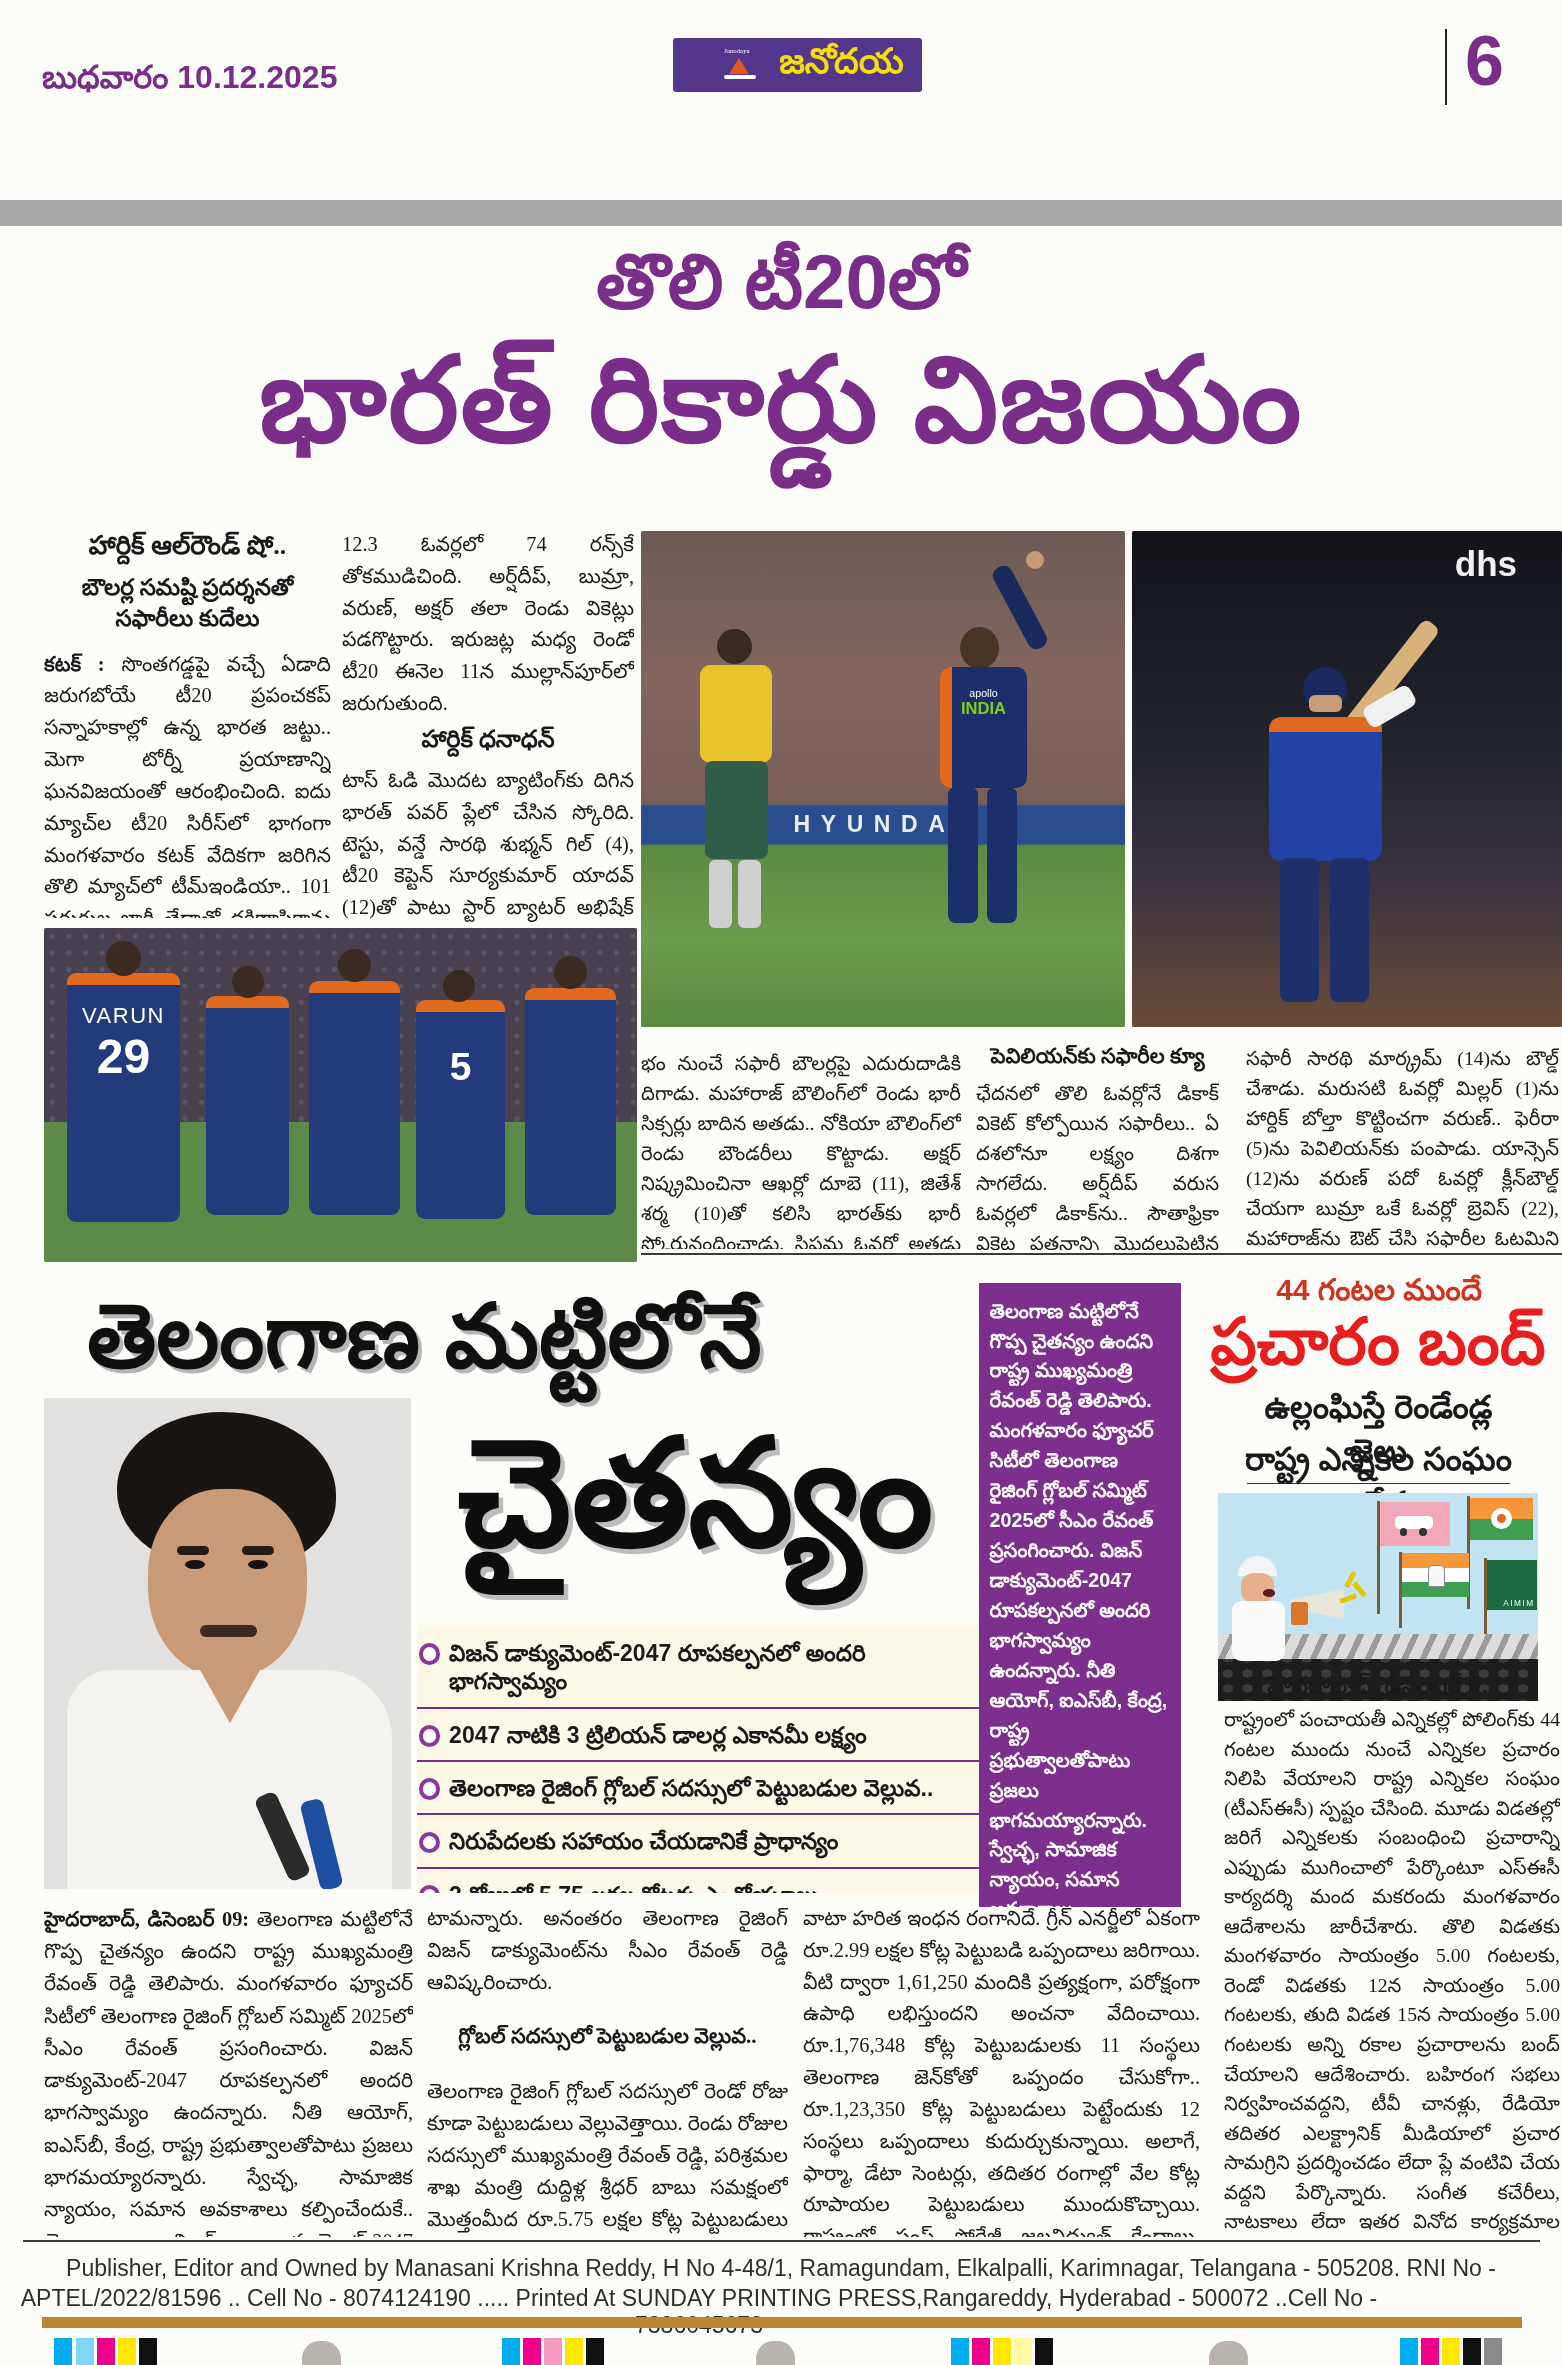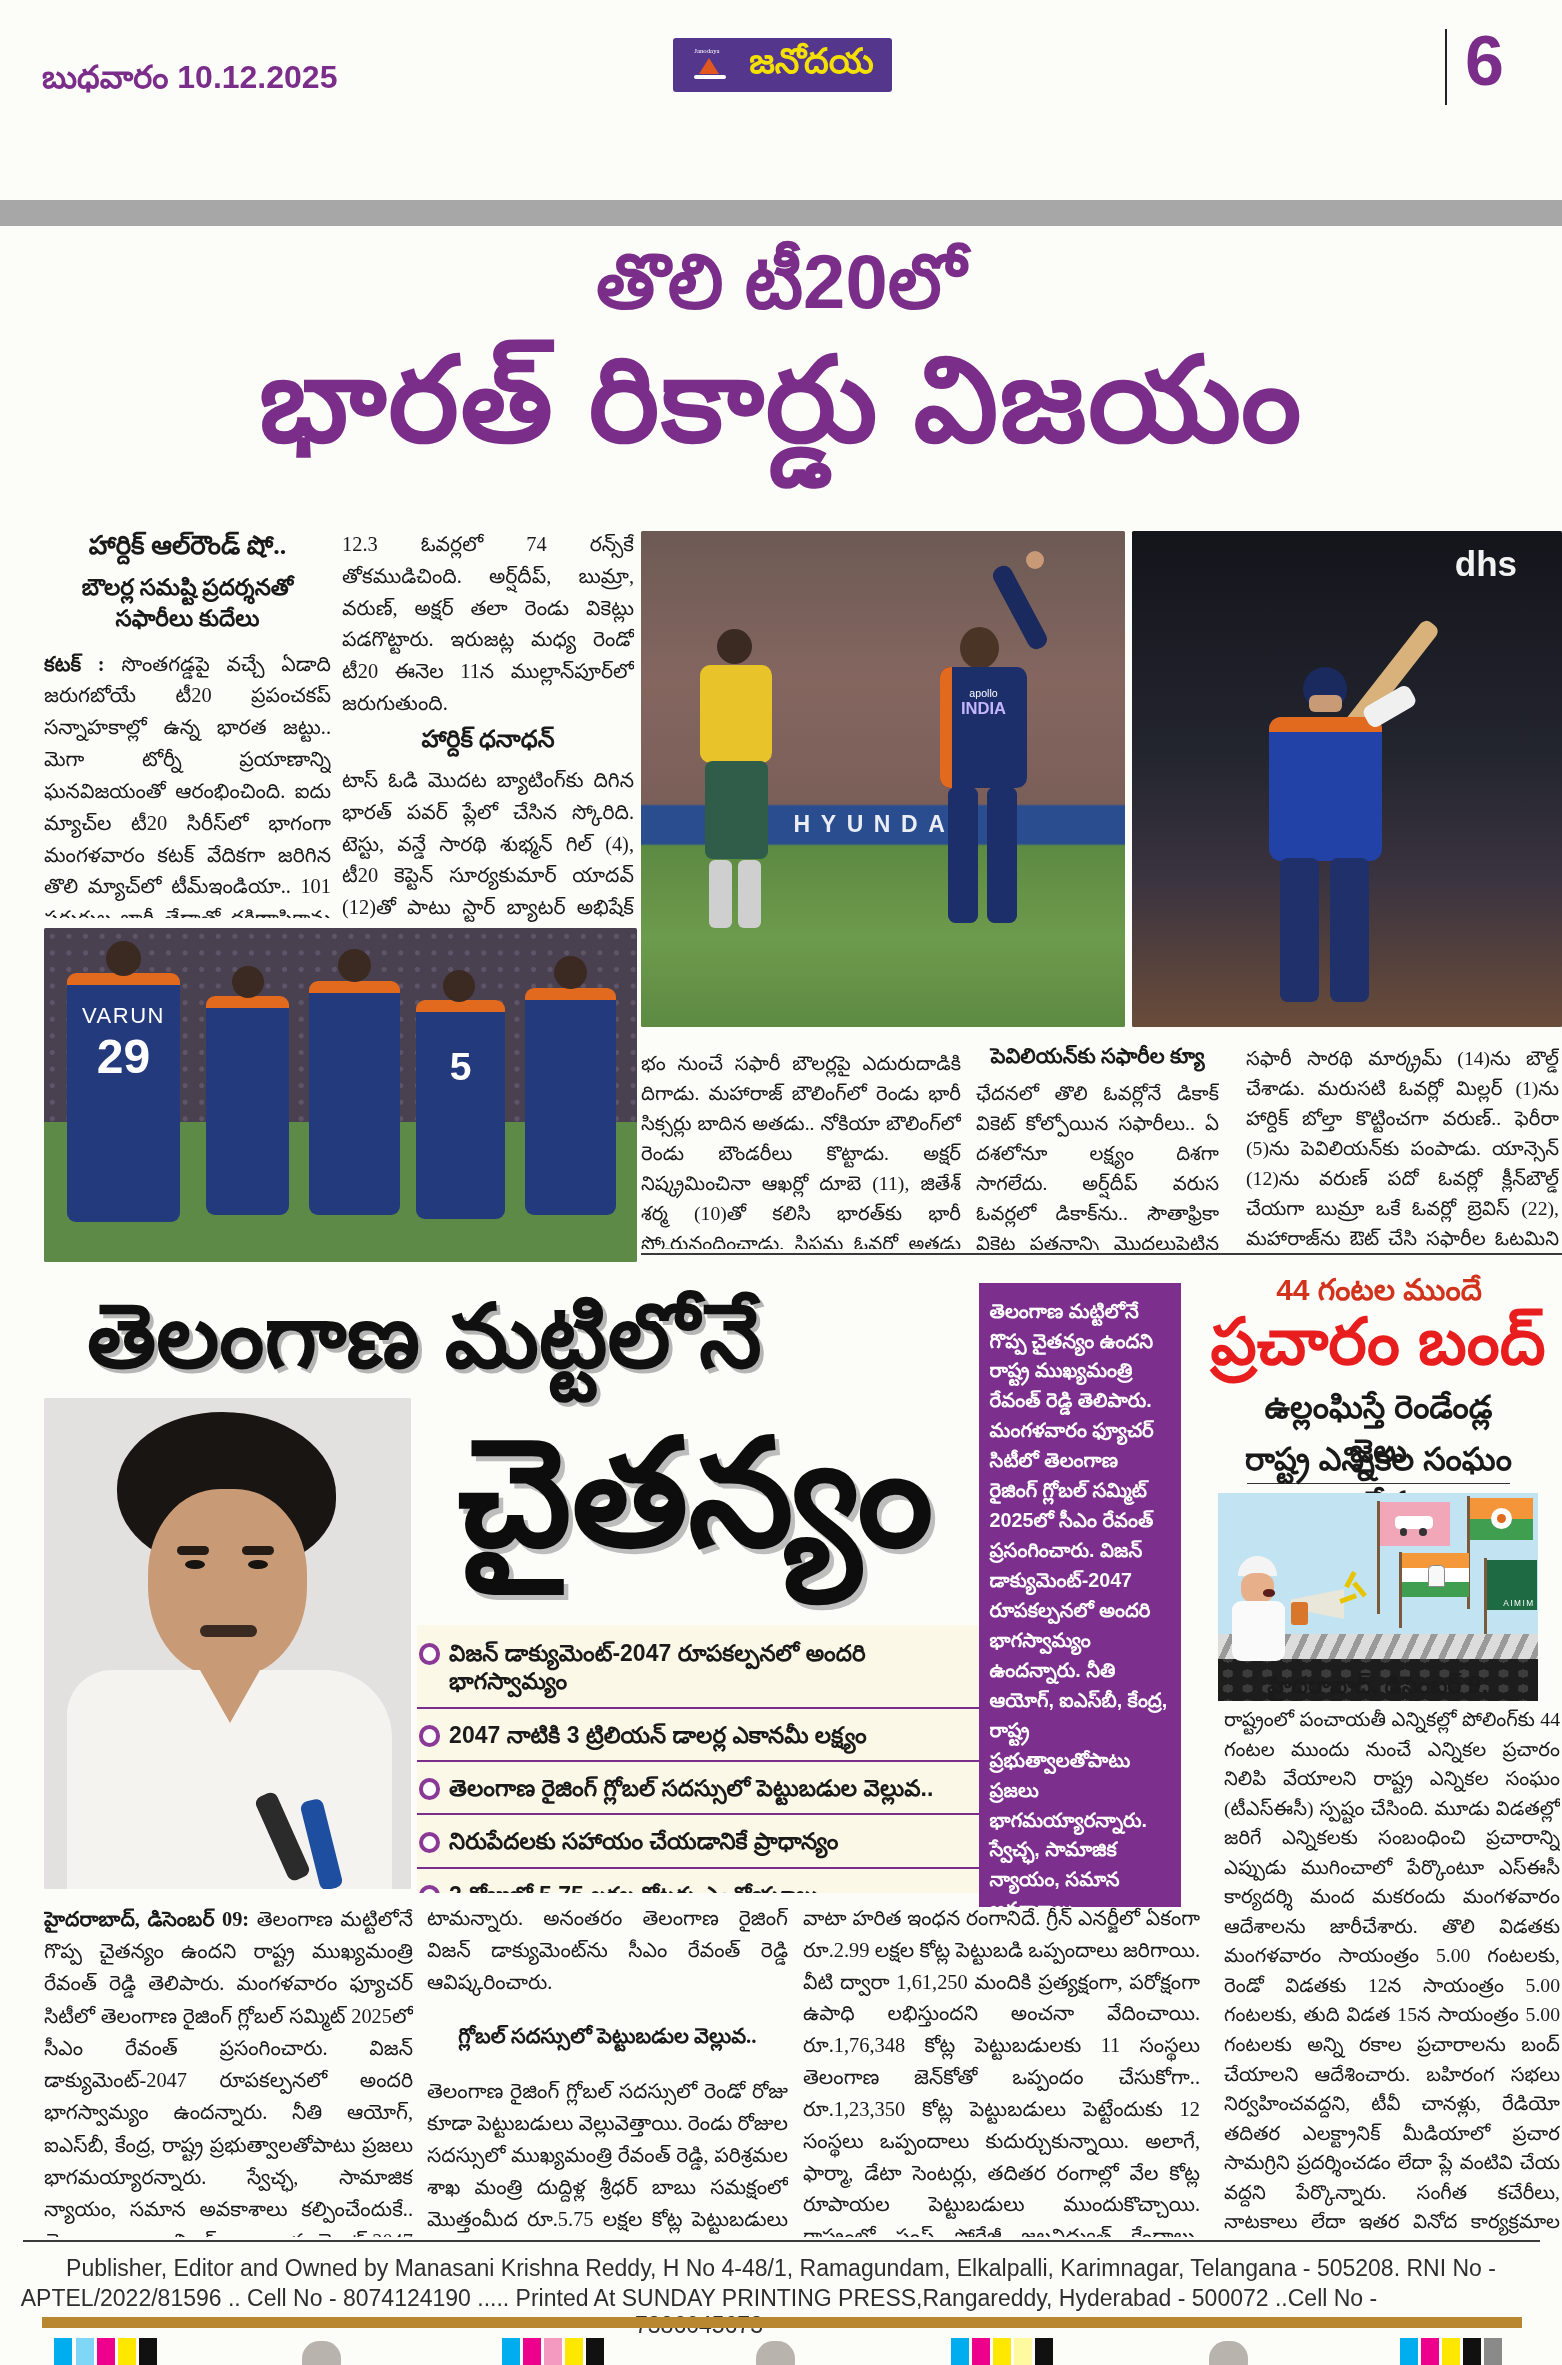--- a/index.html
+++ b/index.html
@@ -6,21 +6,21 @@
   #page{position:relative;width:1562px;height:2366px;background:#fcfcf9;overflow:hidden;
         font-family:"Liberation Serif",serif;color:#1a1a1a;}
   .abs{position:absolute;}
   .b{font-weight:bold;}
   .tc{text-align:center;}
   .sans{font-family:"Liberation Sans",sans-serif;}
   .body-txt{font-size:20.4px;line-height:1.56;text-align:justify;overflow:hidden;}
   .cap-txt{font-size:19.7px;line-height:1.52;text-align:justify;overflow:hidden;}
   
   .date{font-size:32px;font-weight:bold;color:#7b2d8a;}
-  .masthead{background:#54378d;border-radius:3px;display:flex;align-items:center;justify-content:center;gap:19px;}
+  .masthead{background:#54378d;border-radius:3px;display:flex;align-items:center;justify-content:center;gap:19px;padding-left:30px;}
   .masthead .mtext{color:#f5e003;font-size:35px;font-weight:bold;font-family:"Liberation Sans",sans-serif;}
   .mlogo{position:relative;width:39px;height:39px;}
   .mlogo .arc{position:absolute;top:1.5px;left:3px;font-size:6.8px;color:#fff;white-space:nowrap;}
   .mlogo .peak{position:absolute;left:7.6px;top:12px;width:0;height:0;border-left:10.6px solid transparent;
                border-right:10.6px solid transparent;border-bottom:16.6px solid #e2571f;}
   .mlogo .base{position:absolute;left:3px;top:29px;width:32px;height:4.5px;background:#fff;border-radius:2.3px;}
   .pageno{font-size:70px;font-weight:bold;color:#7b2d8a;font-family:"Liberation Sans",sans-serif;}
   .graybar{background:#a7a7a7;}
   .kicker{font-size:76px;font-weight:bold;color:#7b2d8a;font-family:"Liberation Sans",sans-serif;}
   .mainhead{font-size:119px;font-weight:bold;color:#7b2d8a;font-family:"Liberation Sans",sans-serif;letter-spacing:1.5px;}
@@ -112,21 +112,21 @@
       <div class="abs" style="left:15px;top:231px;width:23px;height:68px;background:#cfcfcf;border-radius:6px;"></div>
       <div class="abs" style="left:44px;top:231px;width:23px;height:68px;background:#cfcfcf;border-radius:6px;"></div>
     </div>
 
     <div class="abs" style="left:272px;top:23px;width:151px;height:423px;">
       <div class="abs" style="left:97px;top:7.6px;width:19.7px;height:91px;background:#1b2a5e;border-radius:9px;transform:rotate(-28deg);"></div>
       <div class="abs" style="left:113px;top:-3px;width:18px;height:18px;background:#c99a76;border-radius:50%;"></div>
       <div class="abs fig-head" style="left:47px;top:73px;width:39px;height:42px;background:#4a3426;"></div>
       <div class="abs" style="left:27px;top:113px;width:87px;height:121px;background:#1c2f6b;border-radius:10.6px;color:#fff;text-align:center;">
         <div class="sans" style="font-size:10.6px;margin-top:19.7px;">apollo</div>
-        <div class="sans b" style="font-size:16.6px;color:#c4b5fd;">INDIA</div>
+        <div class="sans b" style="font-size:16.6px;color:#84cc16;">INDIA</div>
         <div class="abs" style="left:0;top:0;width:12px;height:121px;background:#e26a1f;border-radius:10.6px 0 0 10.6px;"></div>
       </div>
       <div class="abs" style="left:35px;top:233px;width:30px;height:136px;background:#1c2f6b;border-radius:7.6px;"></div>
       <div class="abs" style="left:74px;top:233px;width:30px;height:136px;background:#1c2f6b;border-radius:7.6px;"></div>
     </div>
   </div>
 
   <div class="abs photo p2" style="left:1132px;top:531px;width:430px;height:496px;">
     <div class="abs dhs" style="right:45px;top:13px;">dhs</div>
     <div class="abs" style="left:98px;top:91px;width:227px;height:393px;">

